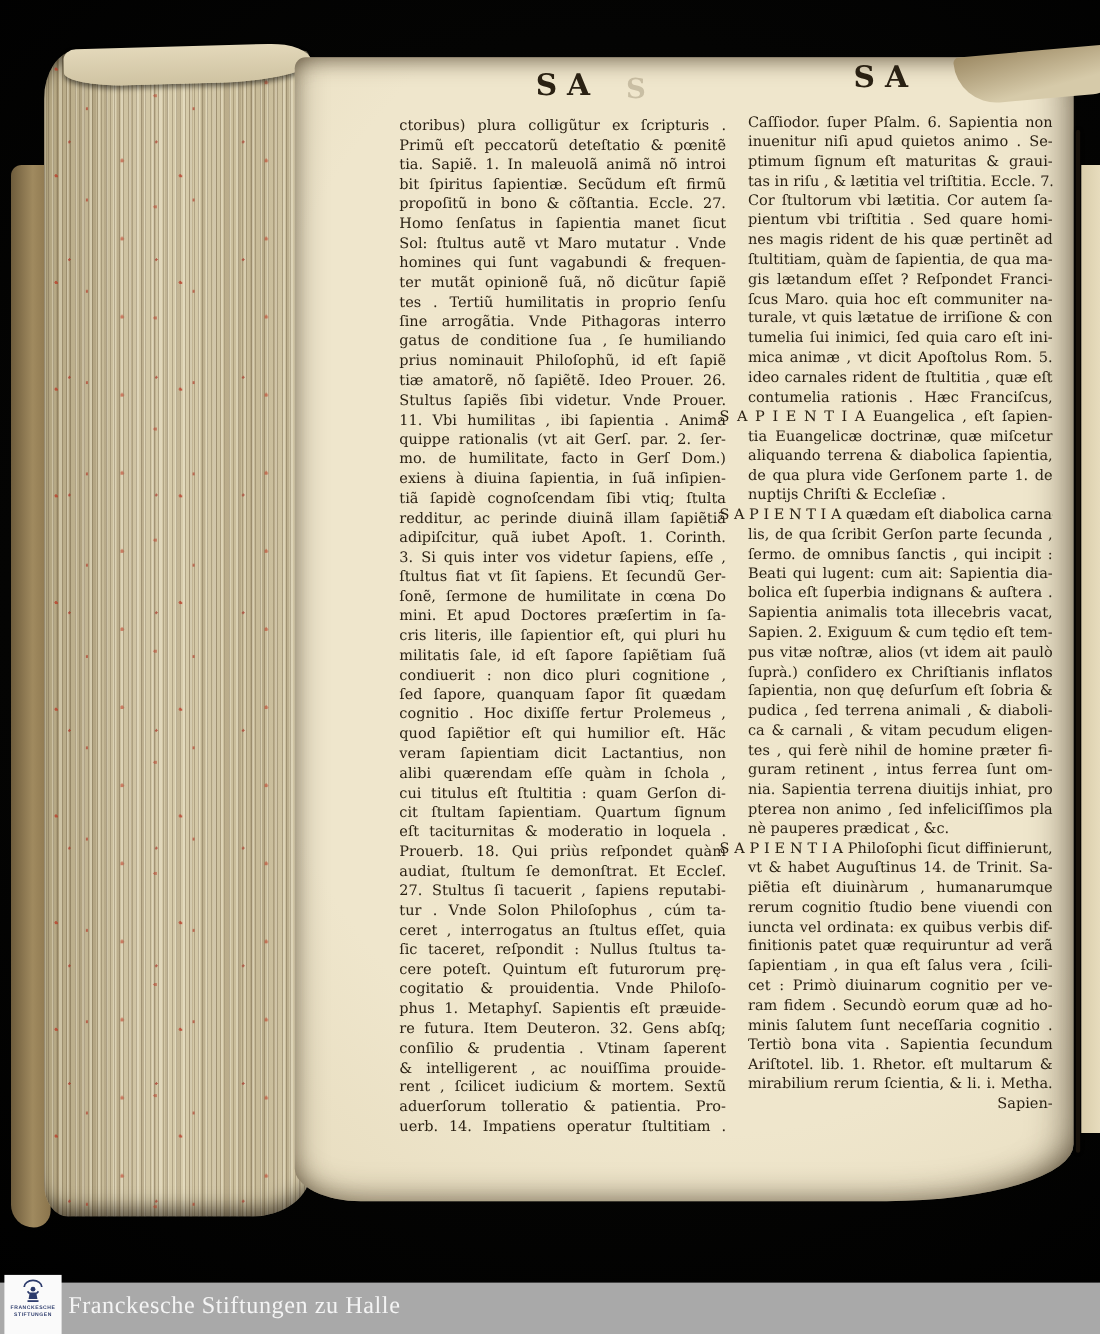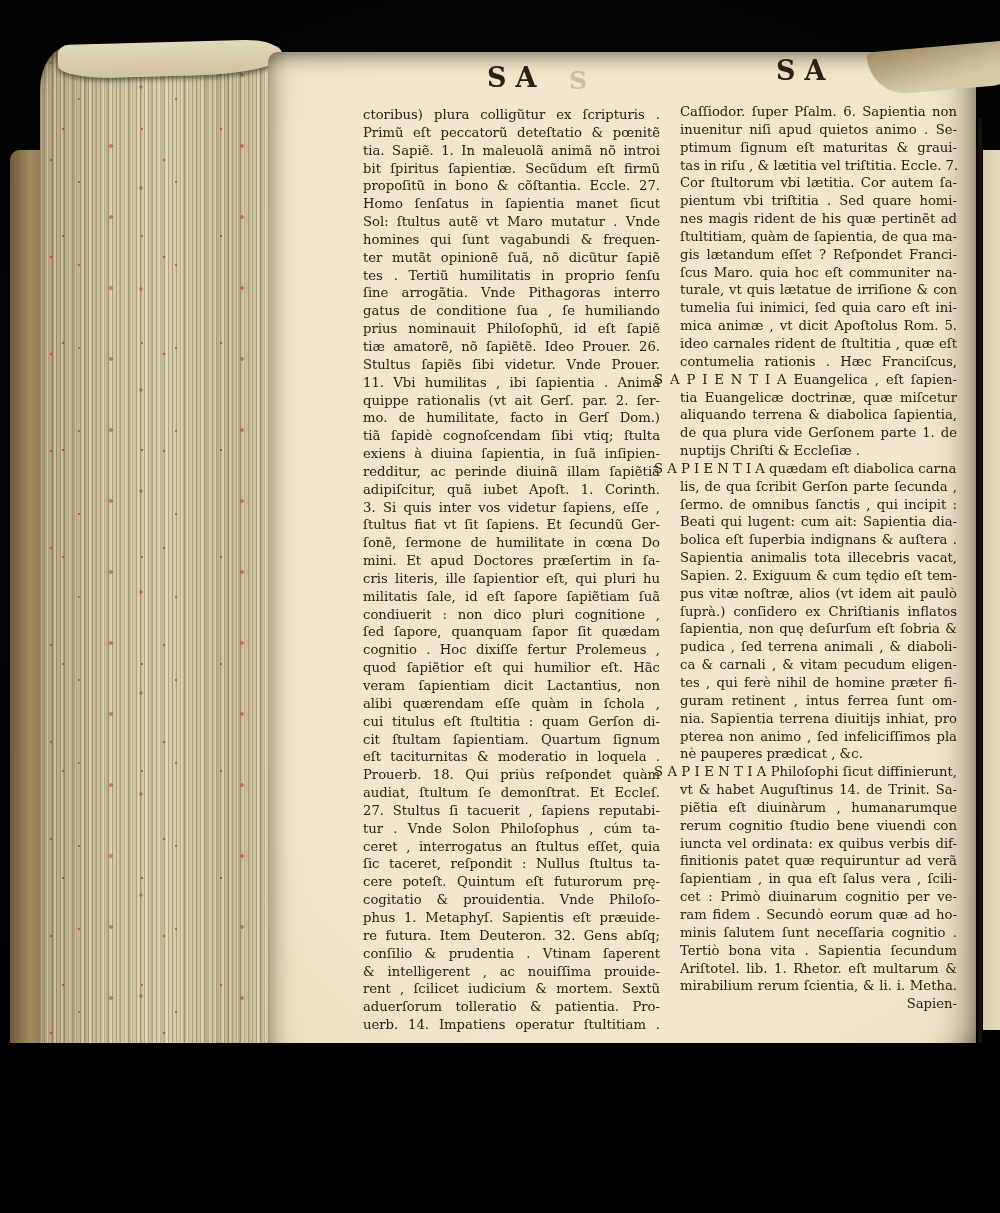--- a/index.html
+++ b/index.html
@@ -1,16 +1,16 @@
 <!DOCTYPE html>
 <html><head>
 <meta charset="utf-8">
 <style>
   html,body{margin:0;padding:0;background:#000;}
-  .stage{position:relative;width:1000px;height:1043px;background:radial-gradient(90% 70% at 55% 45%,#0a0907 0%,#040403 60%,#000 100%);overflow:hidden;font-family:"Liberation Serif",serif;}
+  .stage{position:relative;width:1000px;height:1213px;background:radial-gradient(90% 70% at 55% 45%,#0a0907 0%,#040403 60%,#000 100%);overflow:hidden;font-family:"Liberation Serif",serif;}
 
   
   .cover-strip{position:absolute;left:10px;top:150px;width:36px;height:966px;background:linear-gradient(90deg,#6e5c3c,#a08a5f 55%,#8a744c);border-radius:14px 0 22px 30px;}
   .fore-edge{position:absolute;left:40px;top:46px;width:242px;height:1060px;
     background:
       repeating-linear-gradient(90deg,rgba(92,76,50,.30) 0 1px,rgba(0,0,0,0) 1px 4px),
       repeating-linear-gradient(90deg,rgba(255,250,232,.30) 0 2px,rgba(0,0,0,0) 2px 7px),
       repeating-linear-gradient(90deg,rgba(118,98,66,.20) 0 3px,rgba(0,0,0,0) 3px 11px),
       linear-gradient(90deg,#b2a480 0%,#cdc1a0 28%,#d7ccab 52%,#c6b996 78%,#d3c8a8 100%);
     border-radius:30px 6px 54px 22px / 44px 10px 40px 30px;
@@ -90,22 +90,22 @@
       <div class="tline">ter mutãt opinionẽ ſuã, nõ dicũtur ſapiẽ</div>
       <div class="tline">tes . Tertiũ humilitatis in proprio ſenſu</div>
       <div class="tline">ſine arrogãtia. Vnde Pithagoras interro</div>
       <div class="tline">gatus de conditione ſua , ſe humiliando</div>
       <div class="tline">prius nominauit Philoſophũ, id eſt ſapiẽ</div>
       <div class="tline">tiæ amatorẽ, nõ ſapiẽtẽ. Ideo Prouer. 26.</div>
       <div class="tline">Stultus ſapiẽs ſibi videtur. Vnde Prouer.</div>
       <div class="tline">11. Vbi humilitas , ibi ſapientia . Anima</div>
       <div class="tline">quippe rationalis (vt ait Gerſ. par. 2. ſer-</div>
       <div class="tline">mo. de humilitate, facto in Gerſ Dom.)</div>
+      <div class="tline">exiens à diuina ſapientia, in ſuã inſipien-</div>
       <div class="tline">tiã ſapidè cognoſcendam ſibi vtiq; ſtulta</div>
-      <div class="tline">exiens à diuina ſapientia, in ſuã inſipien-</div>
       <div class="tline">redditur, ac perinde diuinã illam ſapiẽtiã</div>
       <div class="tline">adipiſcitur, quã iubet Apoſt. 1. Corinth.</div>
       <div class="tline">3. Si quis inter vos videtur ſapiens, eſſe ,</div>
       <div class="tline">ſtultus fiat vt ſit ſapiens. Et ſecundũ Ger-</div>
       <div class="tline">ſonẽ, ſermone de humilitate in cœna Do</div>
       <div class="tline">mini. Et apud Doctores præſertim in ſa-</div>
       <div class="tline">cris literis, ille ſapientior eſt, qui pluri hu</div>
       <div class="tline">militatis ſale, id eſt ſapore ſapiẽtiam ſuã</div>
       <div class="tline">condiuerit : non dico pluri cognitione ,</div>
       <div class="tline">ſed ſapore, quanquam ſapor ſit quædam</div>

